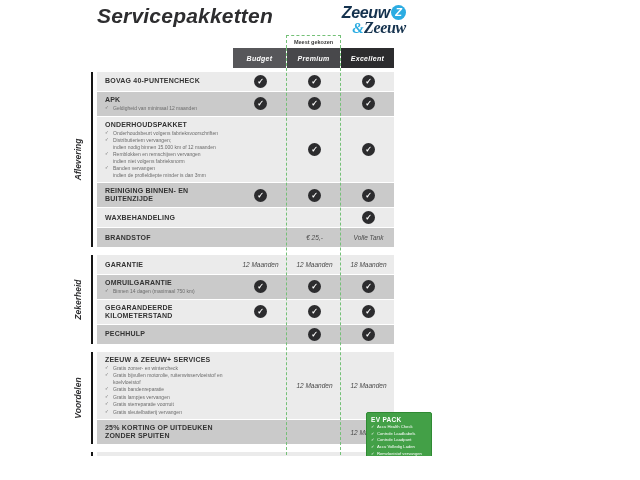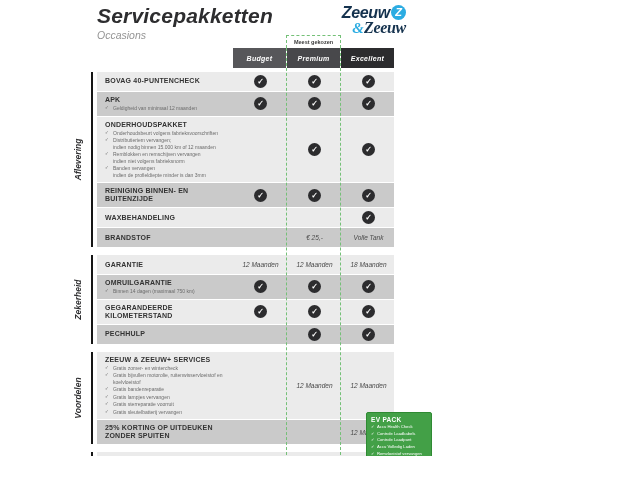--- a/index.html
+++ b/index.html
@@ -60,21 +60,20 @@
   
   .footnote{position:absolute;left:97px;top:459px;width:262px;font-size:4.5px;line-height:1.5;color:#666;font-style:italic;}
 </style>
 </head>
 <body>
 
 <div class="page">
 
   <div class="title-block">
     <div class="title">Servicepakketten</div>
-    <div class="subtitle">Occasions</div>
   </div>
 
   <div class="logo">
     <div class="logo-row1">
       <span class="logo-word">Zeeuw</span>
       <span class="logo-z">Z</span>
     </div>
     <div class="logo-row2">
       <span class="logo-amp">&amp;</span><span class="logo-word">Zeeuw</span>
     </div>

